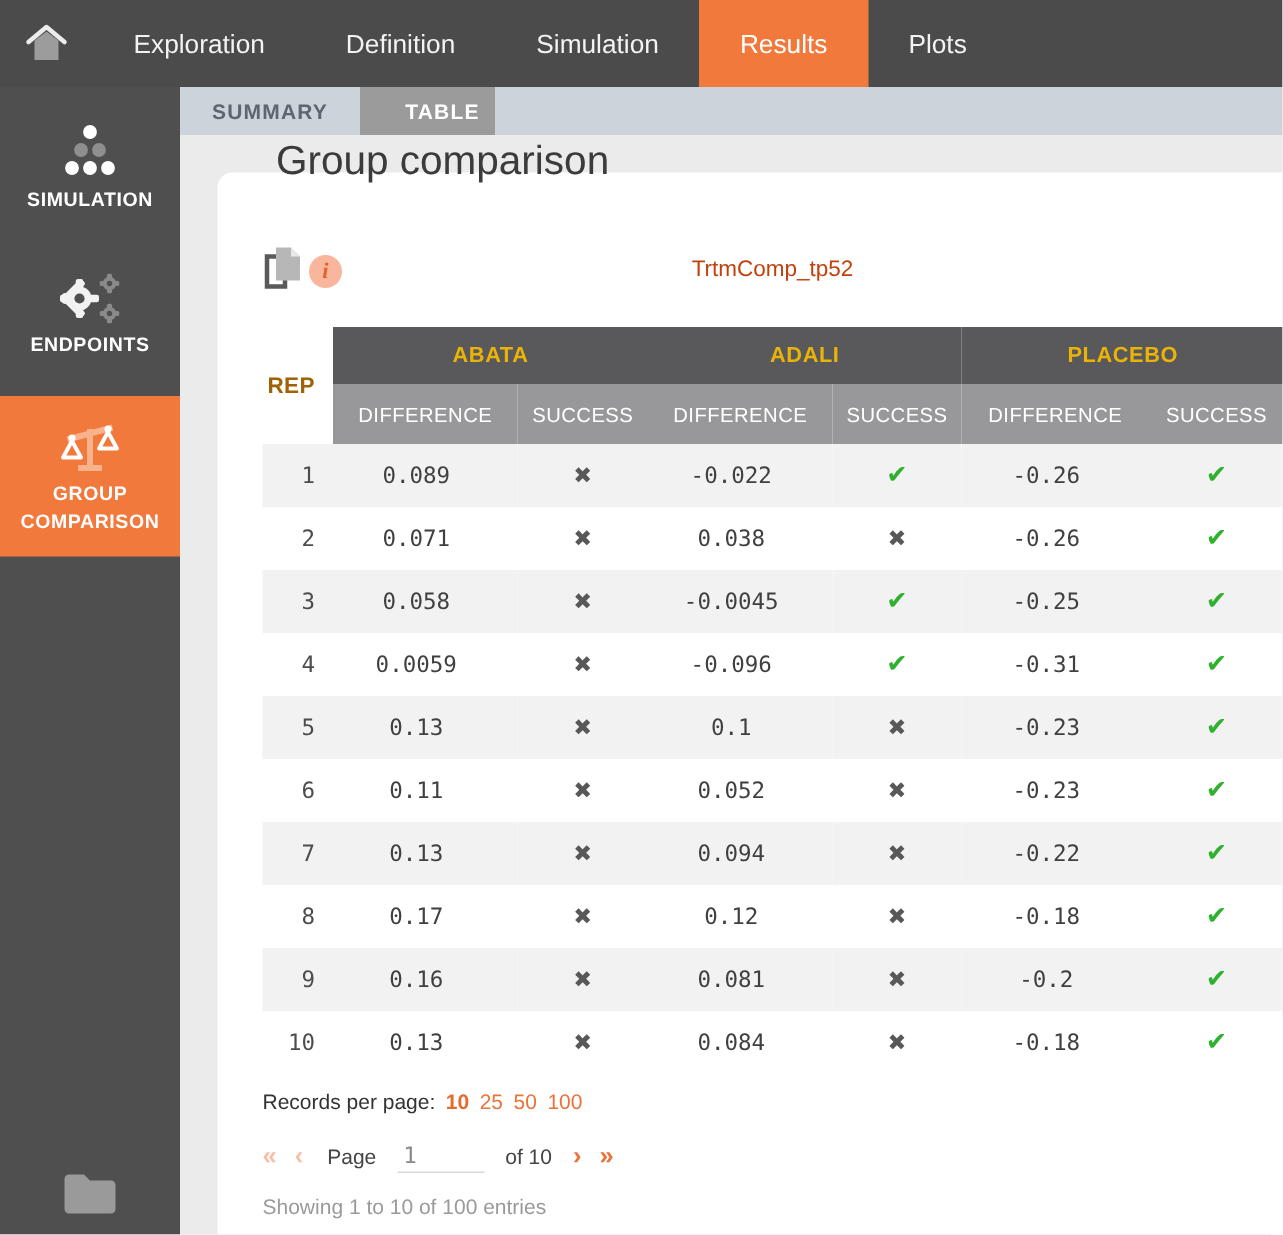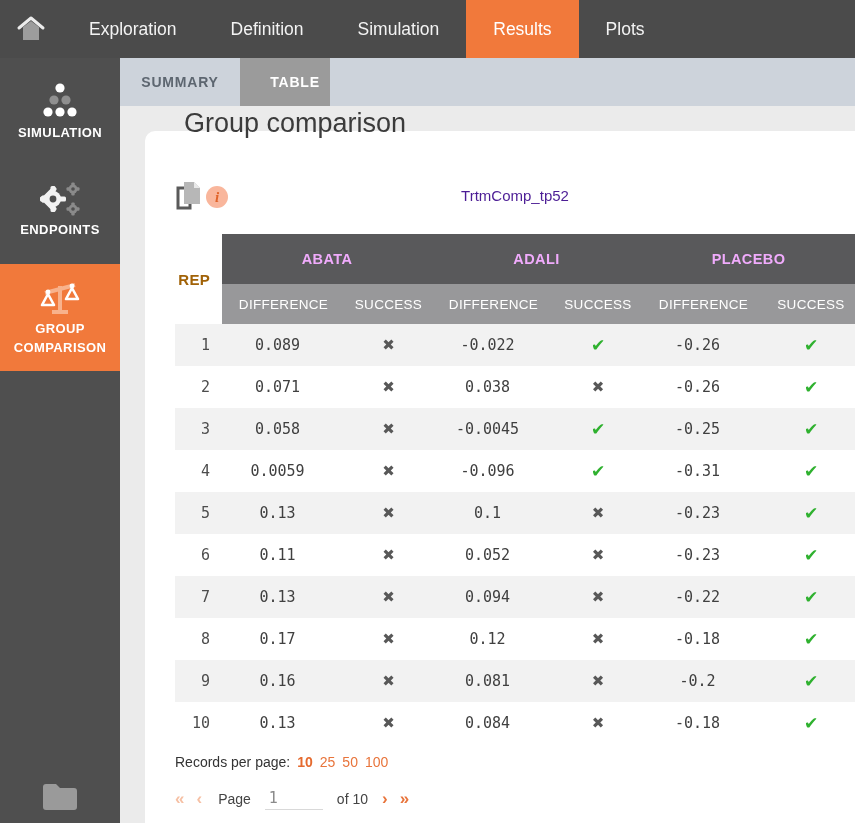--- a/index.html
+++ b/index.html
@@ -21,48 +21,48 @@
   .side-item { width:100%; text-align:center; color:#fff; font-size:13px; font-weight:600;
     letter-spacing:.4px; cursor:pointer; padding:10px 6px; line-height:1.45; }
   .side-item .s-icon { display:block; height:38px; margin-bottom:4px; }
   .side-item.first { margin-top:14px; }
   .side-item.second { margin-top:16px; }
   .side-item.active { background:#f1793b; margin-top:14px; padding:14px 6px; }
   .folder-wrap { margin-top:auto; margin-bottom:6px; text-align:center; cursor:pointer; }
 
   
   .main { flex:1; display:flex; flex-direction:column; min-width:0; }
-  .tabbar { height:48px; background:#cdd3db; display:flex; align-items:stretch; flex-shrink:0; }
+  .tabbar { height:32px; background:#cdd3db; display:flex; align-items:stretch; flex-shrink:0; }
   .tab { display:flex; align-items:center; justify-content:center; font-size:14px; font-weight:600;
     letter-spacing:.8px; color:#5d6670; cursor:pointer; }
   .tab.summary { width:120px; }
   .tab.table-tab { width:90px; }
   .tab.active { background:#9b9b9b; color:#fff;padding-left:20px; }
 
   .content { flex:1; position:relative; background:#ebebeb; overflow:hidden; }
   .page-title { position:absolute; top:2px; left:64px; z-index:2; font-size:27px;
     color:#3b3b3b; font-weight:400; }
   .card { position:absolute; top:25px; left:25px; right:-10px; bottom:-12px;
     background:#fff; border-radius:10px; padding:50px 0 0 30px; }
 
   .iconrow { display:flex; align-items:center; height:32px; position:relative; }
   .copy-btn { cursor:pointer; margin-right:4px; }
   .info-btn { width:22px; height:22px; border-radius:50%; background:#f9b69c; color:#e0632a;
     font-family:"Liberation Serif","DejaVu Serif",serif; font-weight:700; font-style:italic;
     font-size:15px; display:flex; align-items:center; justify-content:center; cursor:pointer; }
   .tbl-name { position:absolute; left:0; width:680px; text-align:center; top:6px;
-    color:#4c1d95; font-size:15px; }
+    color:#c2410c; font-size:15px; }
 
   
   table { border-collapse:collapse; margin-top:21px; table-layout:fixed; }
   td,th { padding:0; }
   .rep-head { width:47px; background:#fff; color:#a16207; font-weight:700; font-size:15px;
     text-align:right; padding-right:12px; letter-spacing:.3px; }
-  .grp-head { background:#59595b; color:#f0abfc; font-weight:700; font-size:14.5px;
-    letter-spacing:.4px; text-align:center; height:50px; }
+  .grp-head { background:#59595b; color:#eab308; font-weight:700; font-size:14.5px;
+    letter-spacing:.4px; text-align:center; height:38px; }
   .sub-head { background:#98989a; color:#fff; font-weight:400; font-size:13.5px;
     letter-spacing:.3px; text-align:center; height:40px; }
   tbody tr { height:42px; }
   tbody tr.striped { background:#f2f2f2; }
   .rep-cell { font-family:"DejaVu Sans Mono","Liberation Mono",monospace; font-size:15px;
     color:#4d4d4d; text-align:right; padding-right:12px; }
   .diff-cell { font-family:"DejaVu Sans Mono","Liberation Mono",monospace; font-size:15px;
     color:#404040; text-align:center; padding-right:12px; }
   .succ-cell { text-align:center; }
   .check { color:#2fb12f; font-size:17px; font-weight:700; }

